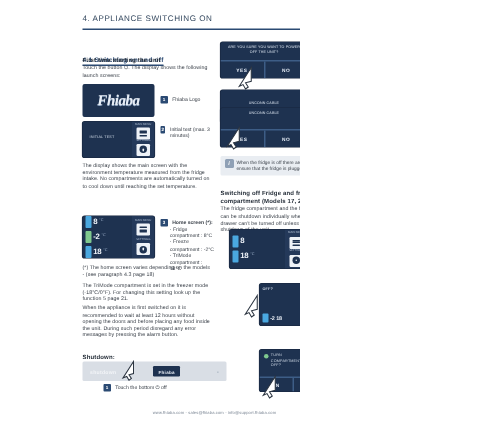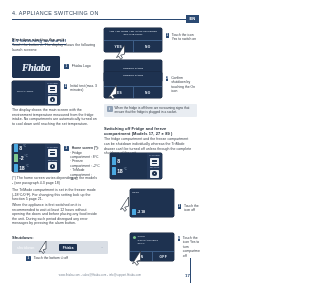--- a/index.html
+++ b/index.html
@@ -2,21 +2,21 @@
 <html><head>
 <meta charset="utf-8">
 <style>
   html,body{margin:0;padding:0;}
   body{
     width:200px;height:283px;overflow:hidden;background:#ffffff;
     font-family:"Liberation Sans", sans-serif;
     color:#2b2f38;
     -webkit-font-smoothing:none;
   }
-  .page{position:relative;width:200px;height:283px;}
+  .page{position:relative;width:200px;height:283px;margin-left:43px;}
 
   
   .chapter-title{
     position:absolute;left:12px;top:10px;width:150px;
     font-size:5.4px;letter-spacing:.35px;color:#33475e;font-weight:400;
   }
   .title-rule{
     position:absolute;left:12px;top:19.2px;width:174px;height:.8px;background:#2b4a73;
   }
   .lang-tab{

